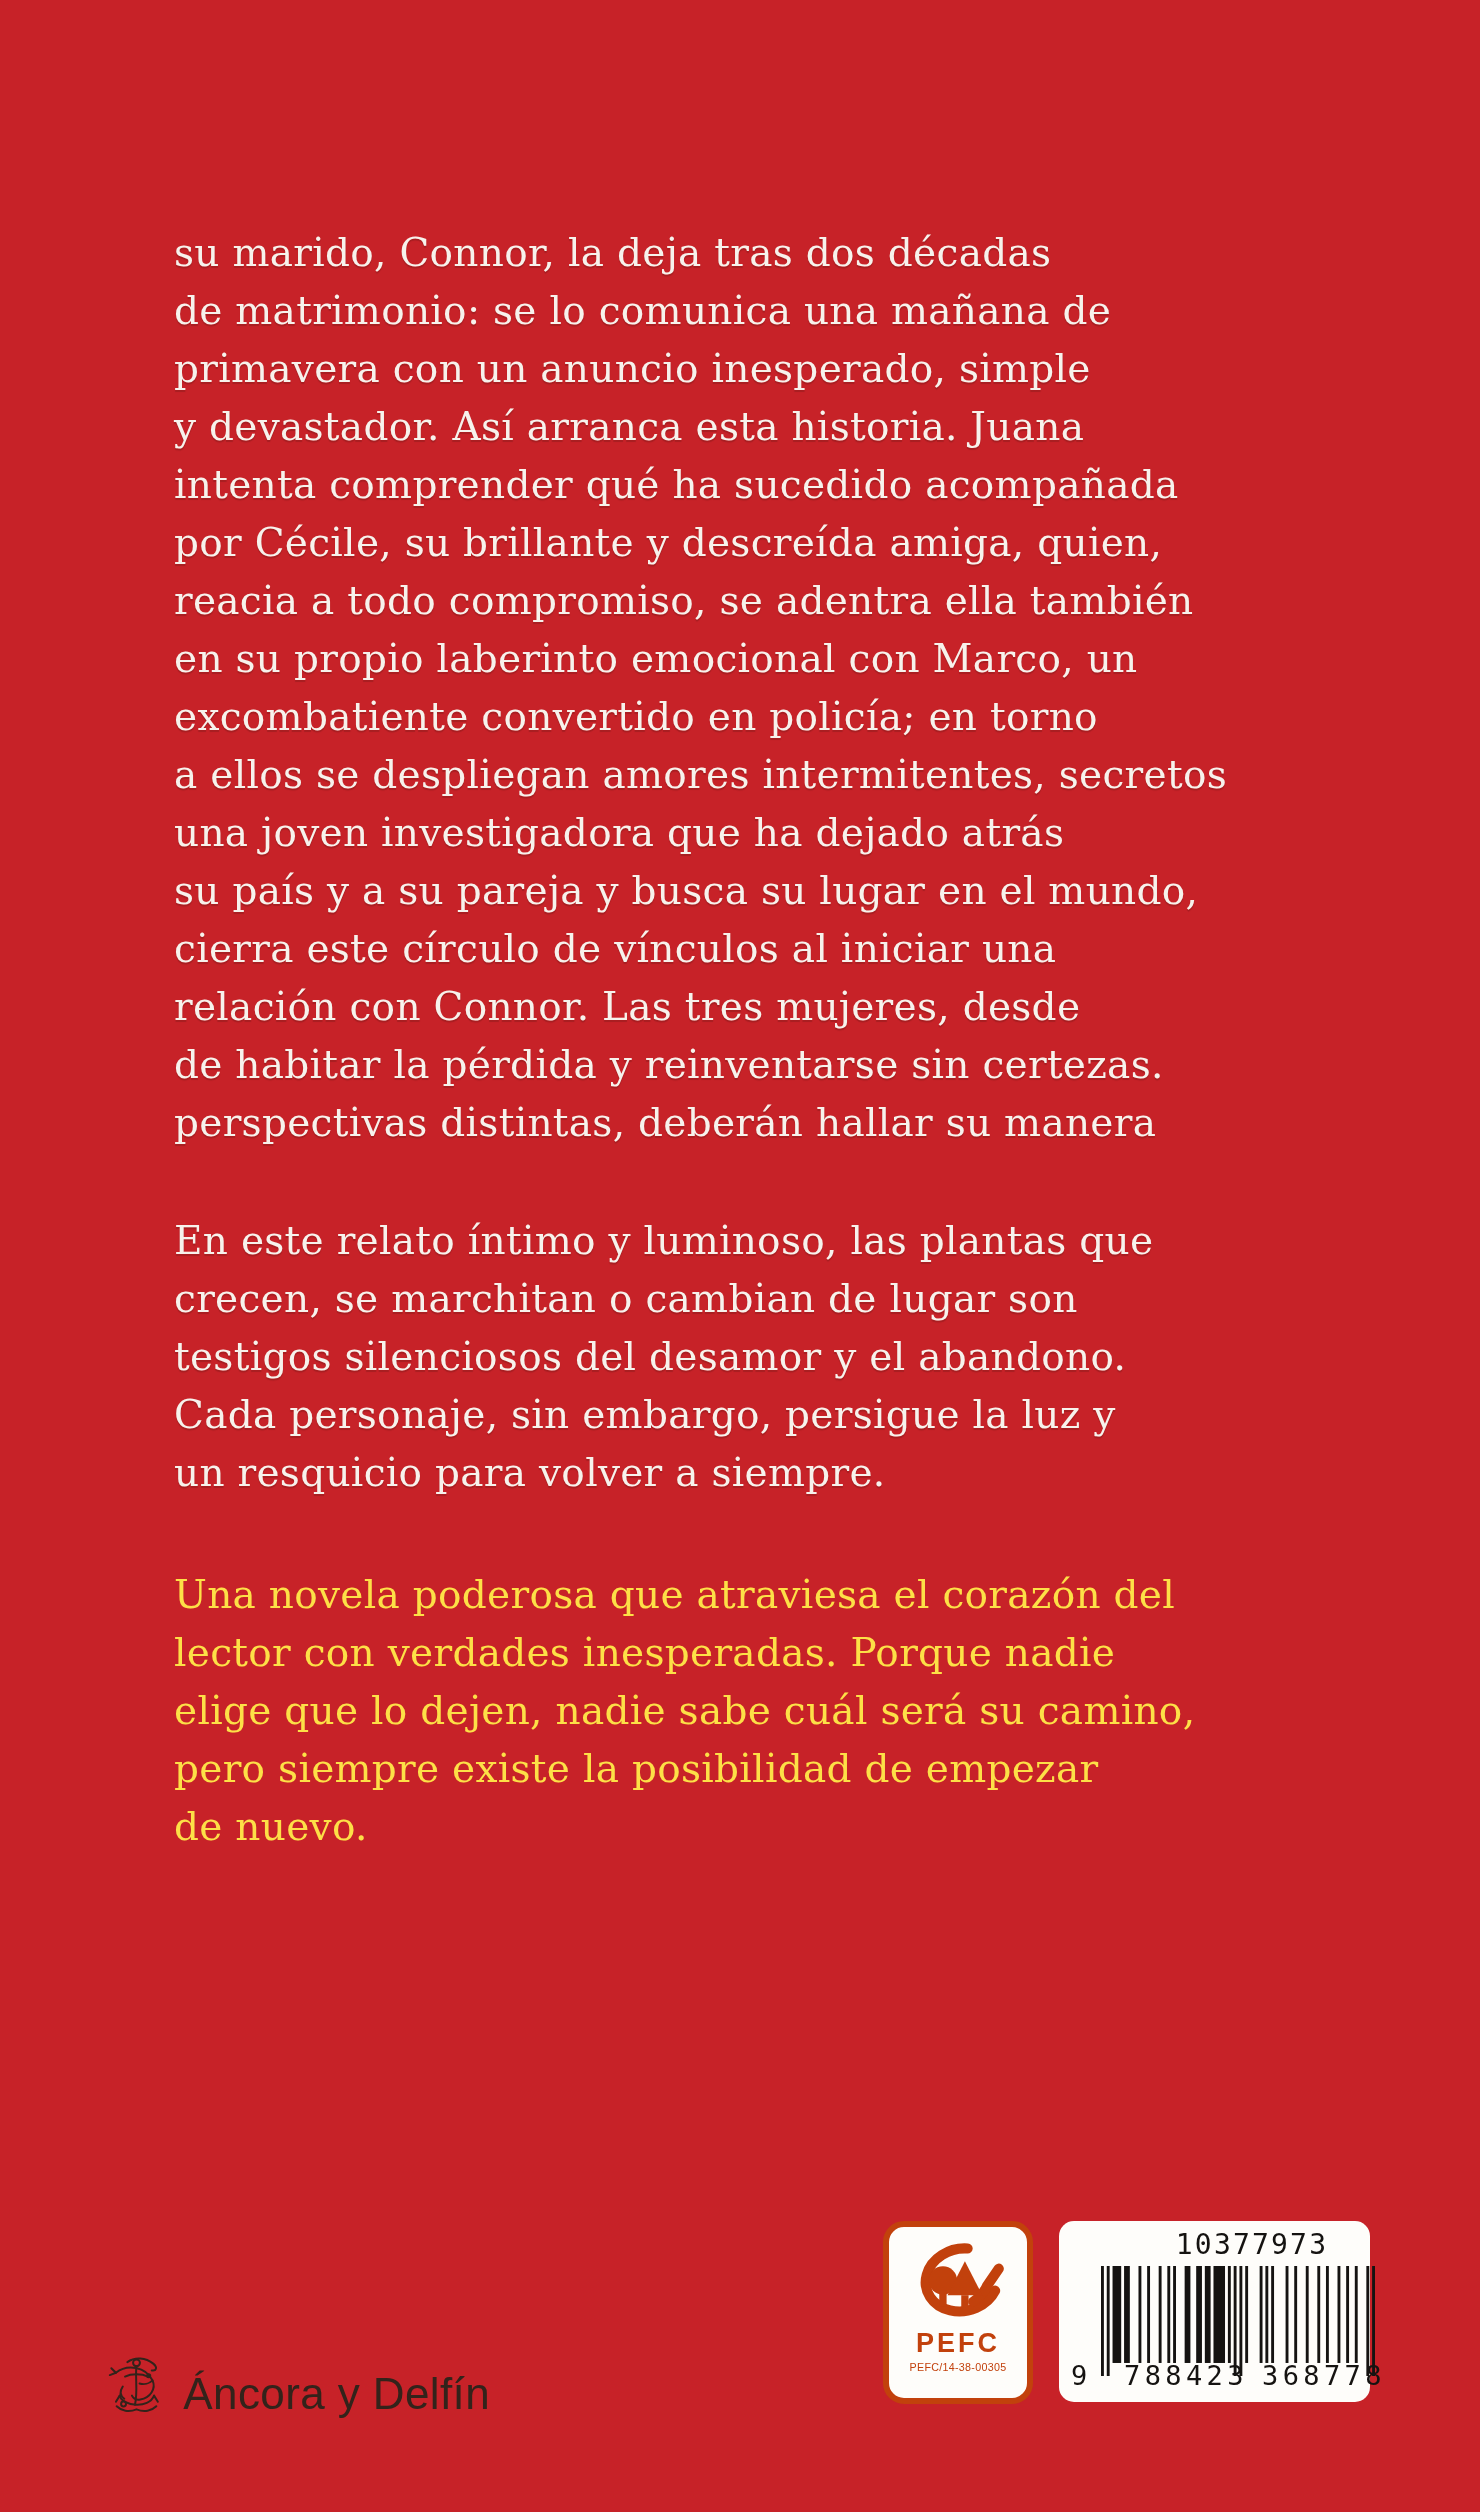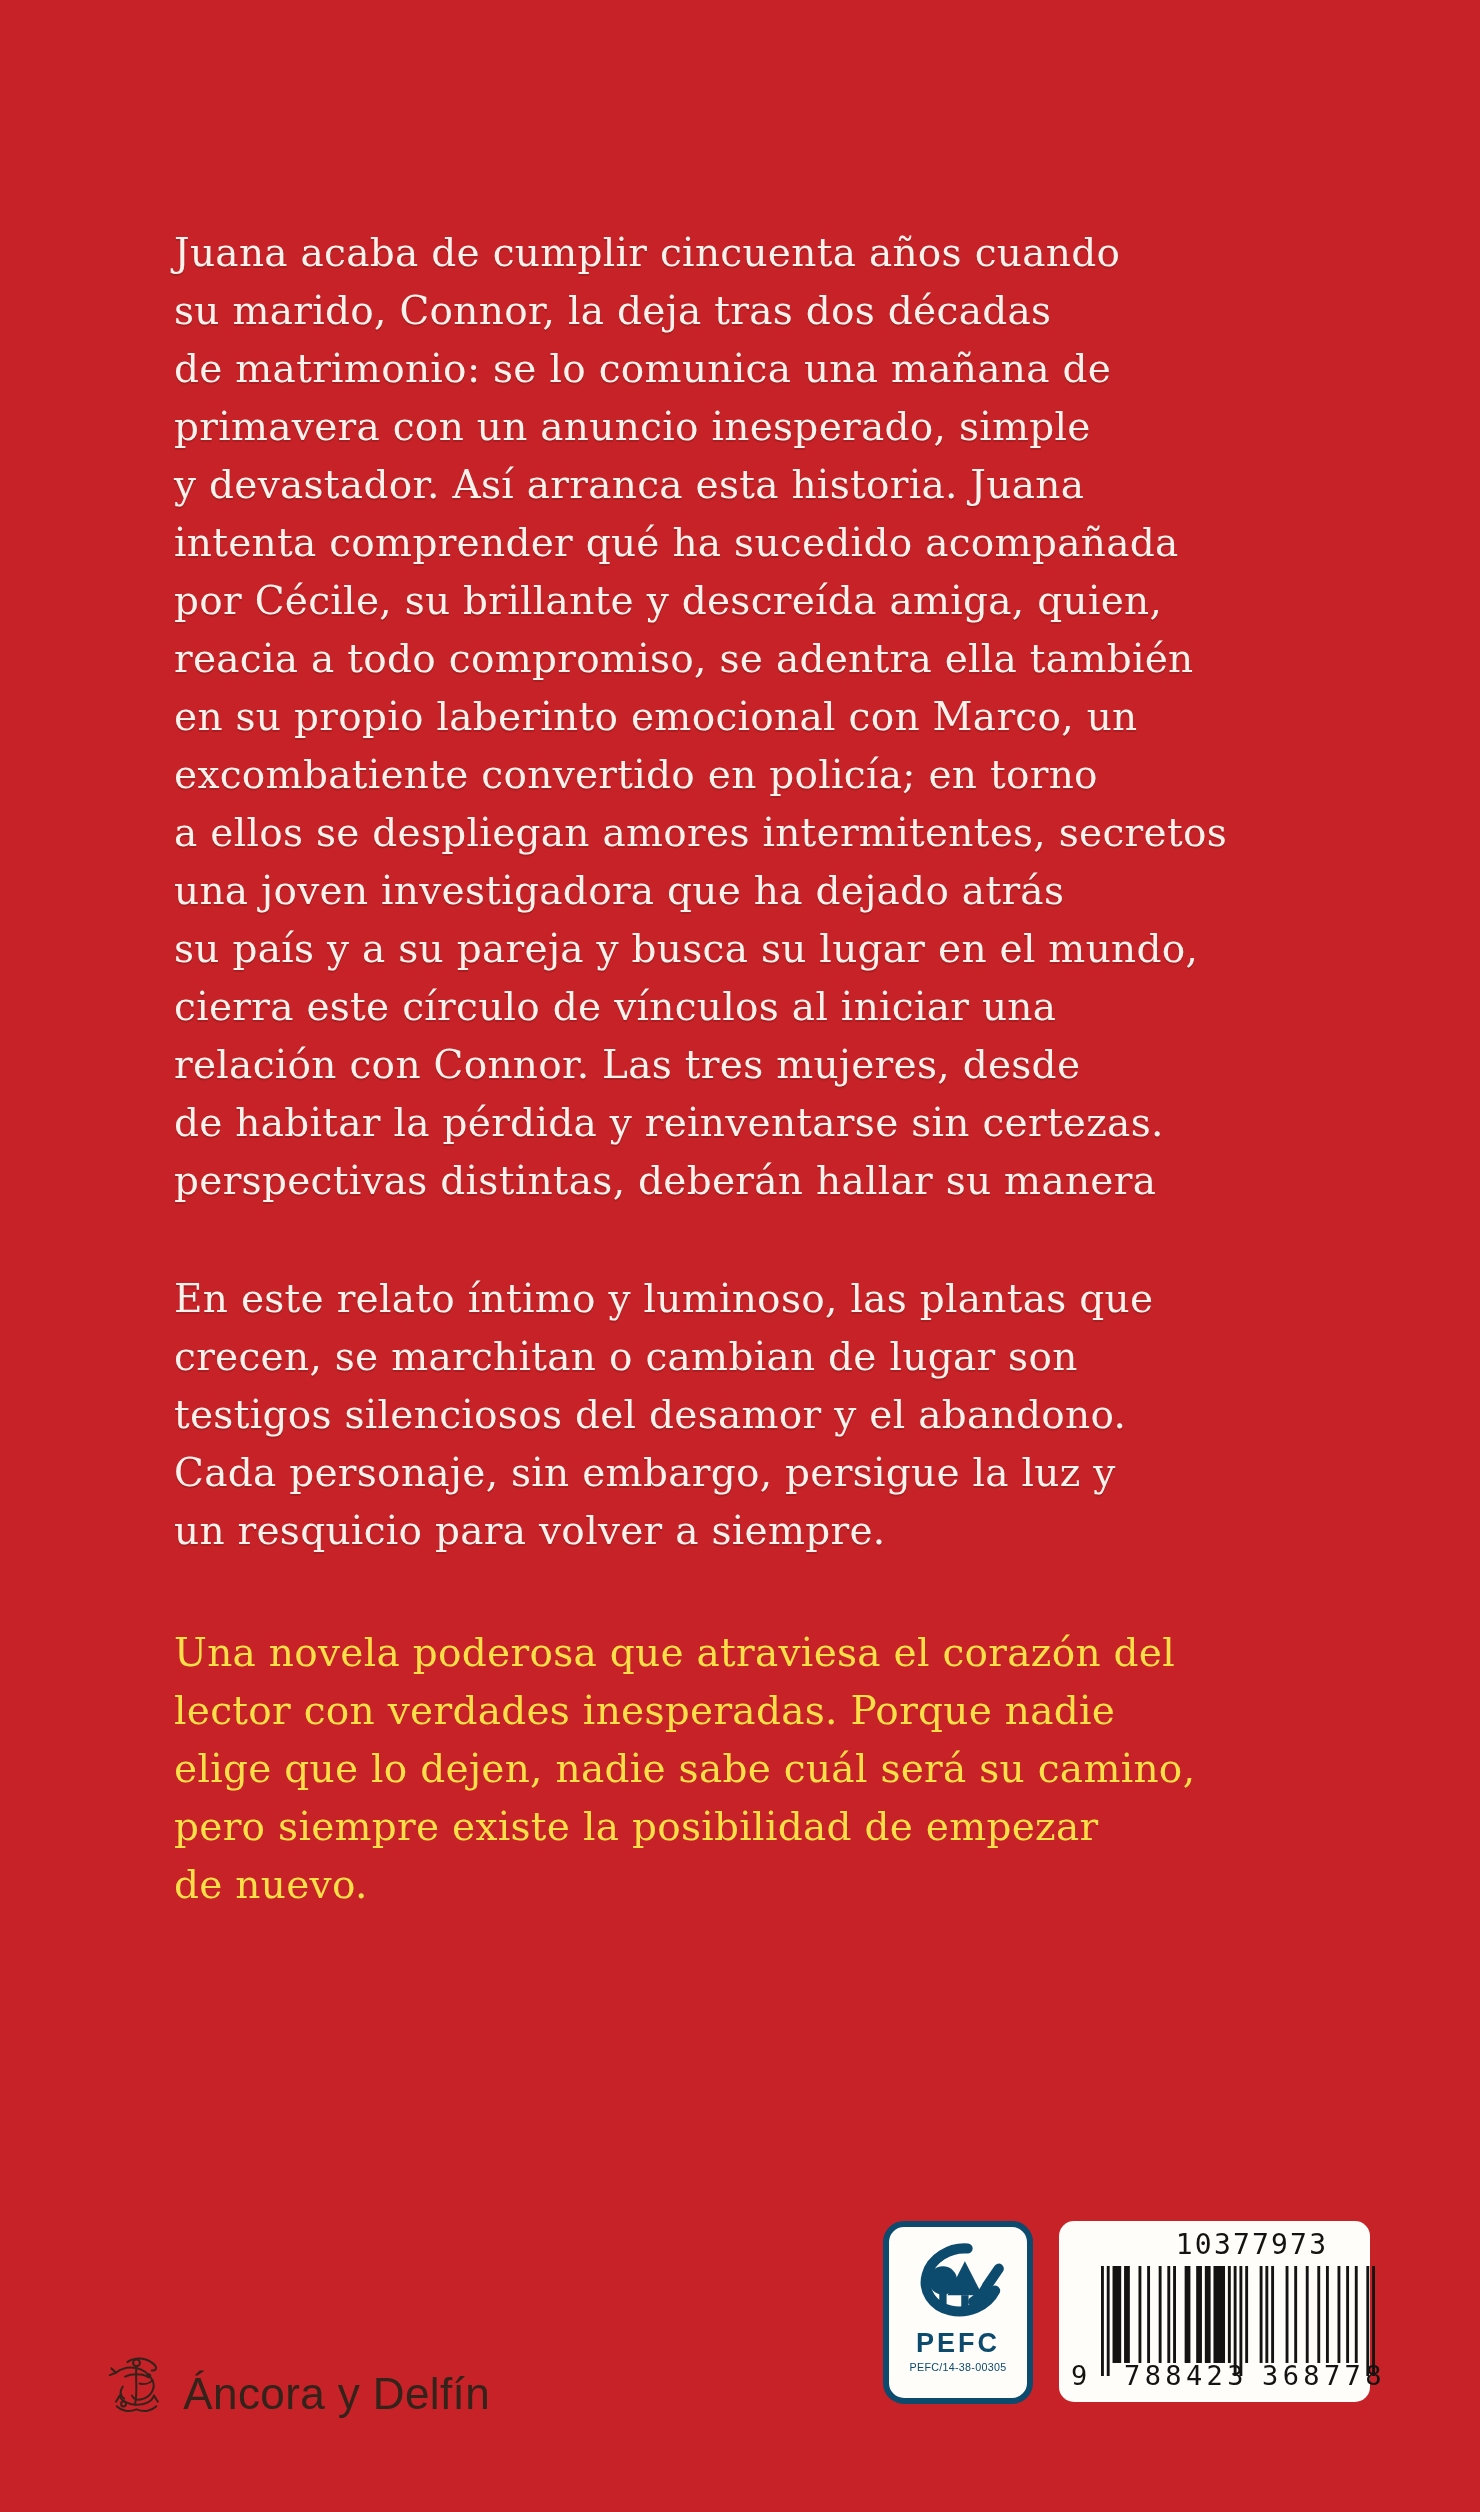--- a/index.html
+++ b/index.html
@@ -71,21 +71,20 @@
   .bc-left{left:65px;}
   .bc-right{left:203px;}
 </style>
 </head>
 <body style="background: rgb(199, 34, 40);">
 
 <div class="cover">
 
   <main class="synopsis">
     <section class="para light" style="color: rgb(247, 242, 236);">
-        <div class="line">Juana acaba de cumplir cincuenta años cuando</div>
         <div class="line">su marido, Connor, la deja tras dos décadas</div>
         <div class="line">de matrimonio: se lo comunica una mañana de</div>
         <div class="line">primavera con un anuncio inesperado, simple</div>
         <div class="line">y devastador. Así arranca esta historia. Juana</div>
         <div class="line">intenta comprender qué ha sucedido acompañada</div>
         <div class="line">por Cécile, su brillante y descreída amiga, quien,</div>
         <div class="line">reacia a todo compromiso, se adentra ella también</div>
         <div class="line">en su propio laberinto emocional con Marco, un</div>
         <div class="line">excombatiente convertido en policía; en torno</div>
         <div class="line">a ellos se despliegan amores intermitentes, secretos</div>
@@ -132,21 +131,21 @@
 
       <path d="M28 8 C 38 1, 52 2, 62 10 C 68 15, 66 20, 60 19"></path>
       <path d="M22 40 C 18 46, 18 52, 24 56"></path>
 
       <path d="M14 66 C 20 72, 30 74, 40 70 C 50 74, 60 72, 66 66"></path>
       <circle cx="23" cy="63" r="3.2"></circle>
     </svg>
     <div class="publisher-name">Áncora y Delfín</div>
   </div>
 
-  <div class="pefc" style="color: #0c4a6e;">
+  <div class="pefc" style="color: #c2410c;">
     <svg class="pefc-mark" viewBox="0 0 100 95">
 
       <path d="M60 6 A 40 34 -14 1 0 90 52" fill="none" stroke="currentColor" stroke-width="11" stroke-linecap="round"></path>
 
       <path d="M94 28 L 81 47 A 41 35 -14 0 1 66 64" fill="none" stroke="currentColor" stroke-width="11" stroke-linecap="round"></path>
 
       <circle cx="33" cy="41" r="15.5" fill="currentColor"></circle>
       <rect x="29" y="52" width="8" height="17" fill="currentColor"></rect>
 
       <polygon points="57,20 76,57 38,57" fill="currentColor"></polygon>

